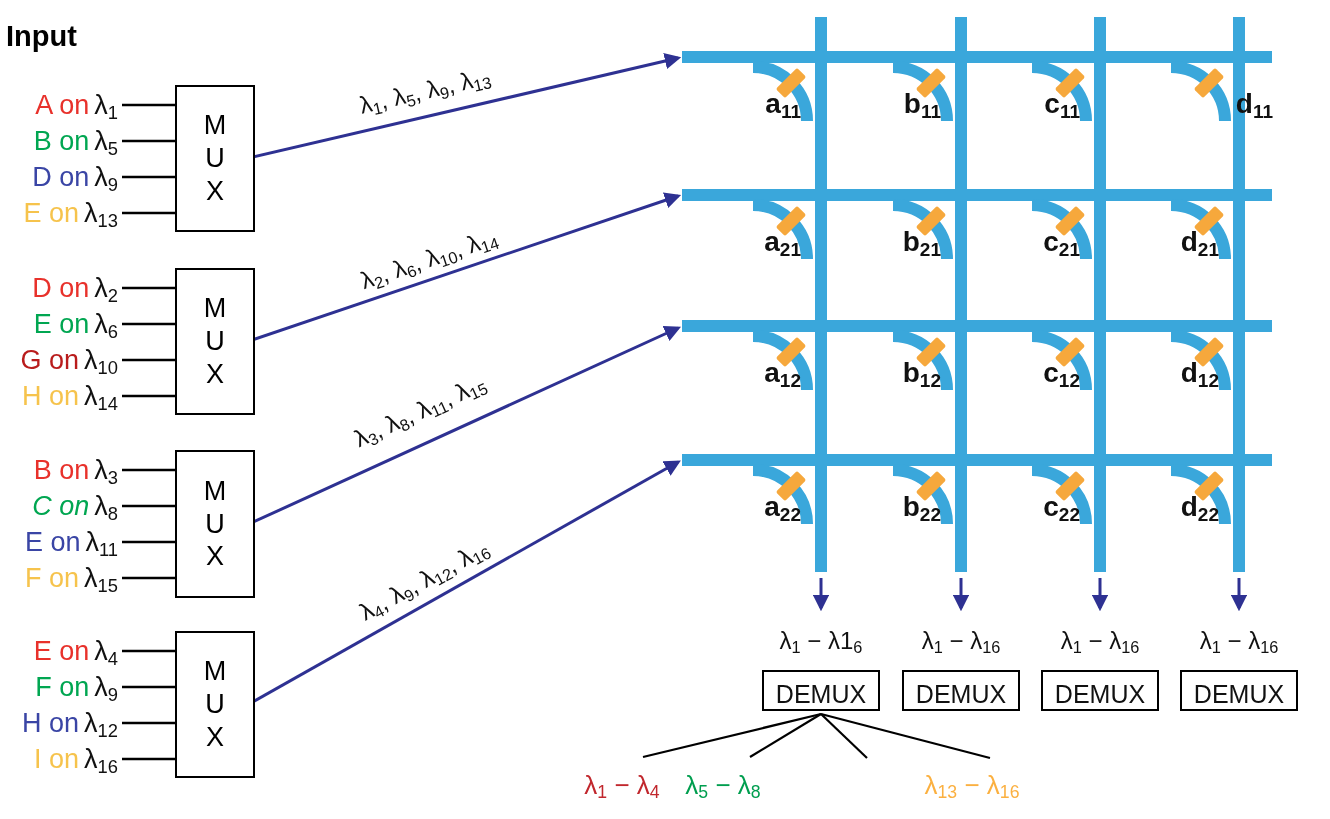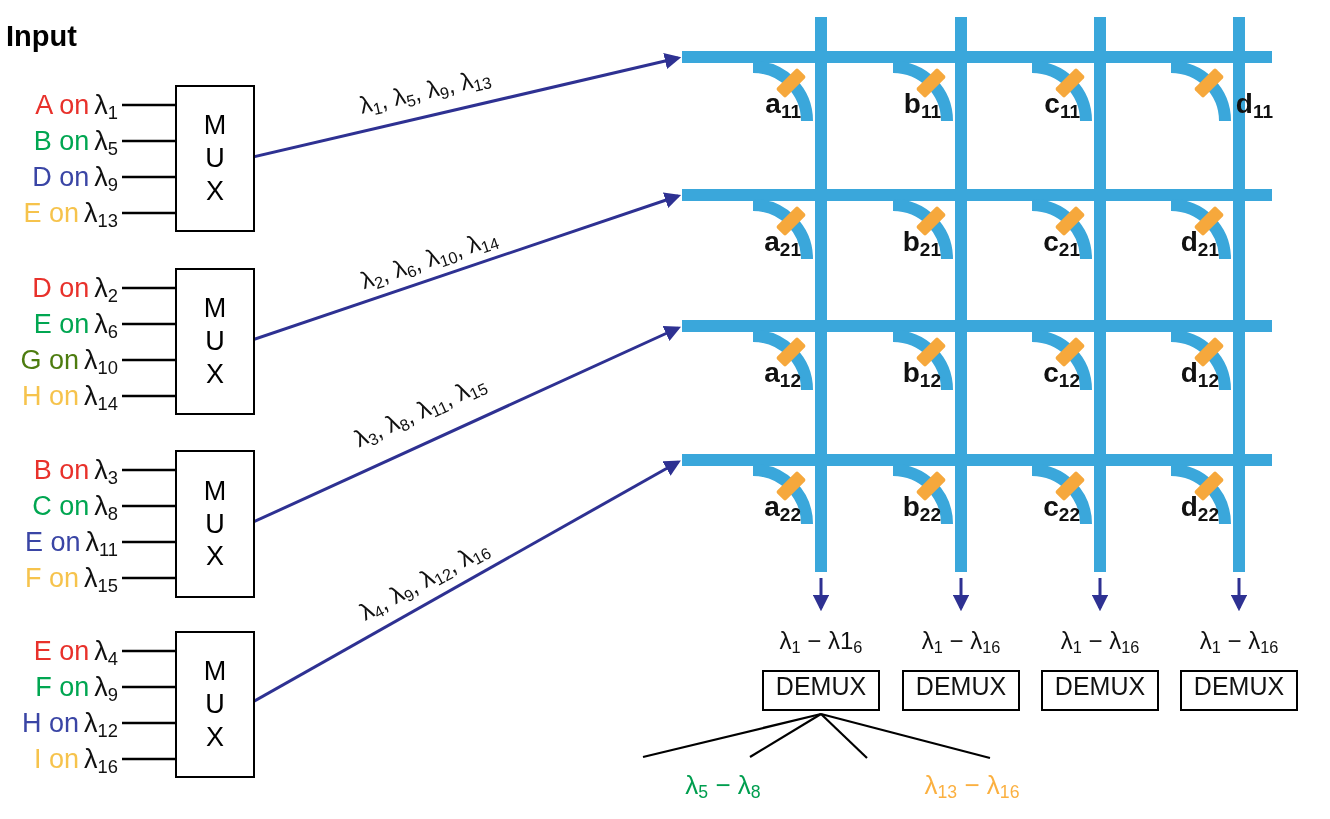--- a/index.html
+++ b/index.html
@@ -13,21 +13,21 @@
   .page-title{left:6px;top:20px;font-size:29px;font-weight:bold;color:#000;}
   .in-label{left:0;width:118px;text-align:right;font-size:27px;line-height:34px;}
   .in-label .wl{color:#111;margin-left:5px;}
   .mux-box{position:absolute;z-index:2;left:175px;width:80px;box-sizing:border-box;
     border:2.5px solid #000;background:#fff;display:flex;align-items:center;justify-content:center;}
   .mux-label{font-size:27px;line-height:1.22;width:1.05em;word-break:break-all;text-align:center;color:#000;}
   .arrow-label{width:270px;text-align:center;font-size:24px;color:#111;transform-origin:50% 50%;}
   .node-label{width:80px;text-align:right;font-size:28px;font-weight:bold;color:#111;}
   .col-label{width:160px;text-align:center;font-size:24px;color:#111;top:627px;}
   .demux-box{position:absolute;z-index:2;top:670px;width:118px;height:41px;box-sizing:border-box;
-    border:2px solid #000;background:#fff;display:flex;align-items:flex-start;justify-content:center;
+    border:2px solid #000;background:#fff;display:flex;align-items:flex-end;justify-content:center;
     font-size:25px;color:#111;}
   .fan-label{width:170px;text-align:center;font-size:26px;top:770px;}
 </style>
 </head>
 <body>
 
 <div class="stage">
 
   <svg width="1330" height="819" viewBox="0 0 1330 819">
     <defs>
@@ -128,25 +128,25 @@
 
   <div class="txt page-title">Input</div>
 
   <div class="txt in-label" style="top:88px"><span style="color: rgb(232, 49, 43);">A on</span><span class="wl">λ<sub>1</sub></span></div>
   <div class="txt in-label" style="top:124px"><span style="color: rgb(0, 166, 81);">B on</span><span class="wl">λ<sub>5</sub></span></div>
   <div class="txt in-label" style="top:160px"><span style="color: rgb(58, 69, 165);">D on</span><span class="wl">λ<sub>9</sub></span></div>
   <div class="txt in-label" style="top:196px"><span style="color: rgb(246, 195, 76);">E on</span><span class="wl">λ<sub>13</sub></span></div>
 
   <div class="txt in-label" style="top:271px"><span style="color: rgb(232, 49, 43);">D on</span><span class="wl">λ<sub>2</sub></span></div>
   <div class="txt in-label" style="top:307px"><span style="color: rgb(0, 166, 81);">E on</span><span class="wl">λ<sub>6</sub></span></div>
-  <div class="txt in-label" style="top:343px"><span style="color: #4d7c0f; text-align: center;">G on</span><span class="wl">λ<sub>10</sub></span></div>
+  <div class="txt in-label" style="top:343px"><span style="color: #b91c1c; text-align: center;">G on</span><span class="wl">λ<sub>10</sub></span></div>
   <div class="txt in-label" style="top:379px"><span style="color: rgb(246, 195, 76);">H on</span><span class="wl">λ<sub>14</sub></span></div>
 
   <div class="txt in-label" style="top:453px"><span style="color: rgb(232, 49, 43);">B on</span><span class="wl">λ<sub>3</sub></span></div>
-  <div class="txt in-label" style="top:489px"><span style="color: rgb(0, 166, 81);">C on</span><span class="wl">λ<sub>8</sub></span></div>
+  <div class="txt in-label" style="top:489px"><span style="color: rgb(0, 166, 81); font-style: italic;">C on</span><span class="wl">λ<sub>8</sub></span></div>
   <div class="txt in-label" style="top:525px"><span style="color: rgb(58, 69, 165);">E on</span><span class="wl">λ<sub>11</sub></span></div>
   <div class="txt in-label" style="top:561px"><span style="color: rgb(246, 195, 76);">F on</span><span class="wl">λ<sub>15</sub></span></div>
 
   <div class="txt in-label" style="top:634px"><span style="color: rgb(232, 49, 43);">E on</span><span class="wl">λ<sub>4</sub></span></div>
   <div class="txt in-label" style="top:670px"><span style="color: rgb(0, 166, 81);">F on</span><span class="wl">λ<sub>9</sub></span></div>
   <div class="txt in-label" style="top:706px"><span style="color: rgb(58, 69, 165);">H on</span><span class="wl">λ<sub>12</sub></span></div>
   <div class="txt in-label" style="top:742px"><span style="color: rgb(246, 195, 76);">I on</span><span class="wl">λ<sub>16</sub></span></div>
 
   <div class="mux-box" style="top:85px;height:147px">
       <div class="mux-label">MUX</div>
@@ -194,16 +194,17 @@
   <div class="demux-box" style="left:902px">
       <span>DEMUX</span>
     </div>
   <div class="demux-box" style="left:1041px">
       <span>DEMUX</span>
     </div>
   <div class="demux-box" style="left:1180px">
       <span>DEMUX</span>
     </div>
 
+  <div class="txt fan-label" style="left: 537px; color: rgb(193, 39, 45);">λ<sub>1</sub> − λ<sub>4</sub></div>
   <div class="txt fan-label" style="left: 638px; color: rgb(0, 158, 79);">λ<sub>5</sub> − λ<sub>8</sub></div>
   <div class="txt fan-label" style="left: 887px; color: rgb(251, 176, 64);">λ<sub>13</sub> − λ<sub>16</sub></div>
 
 </div>
 
 </body></html>

